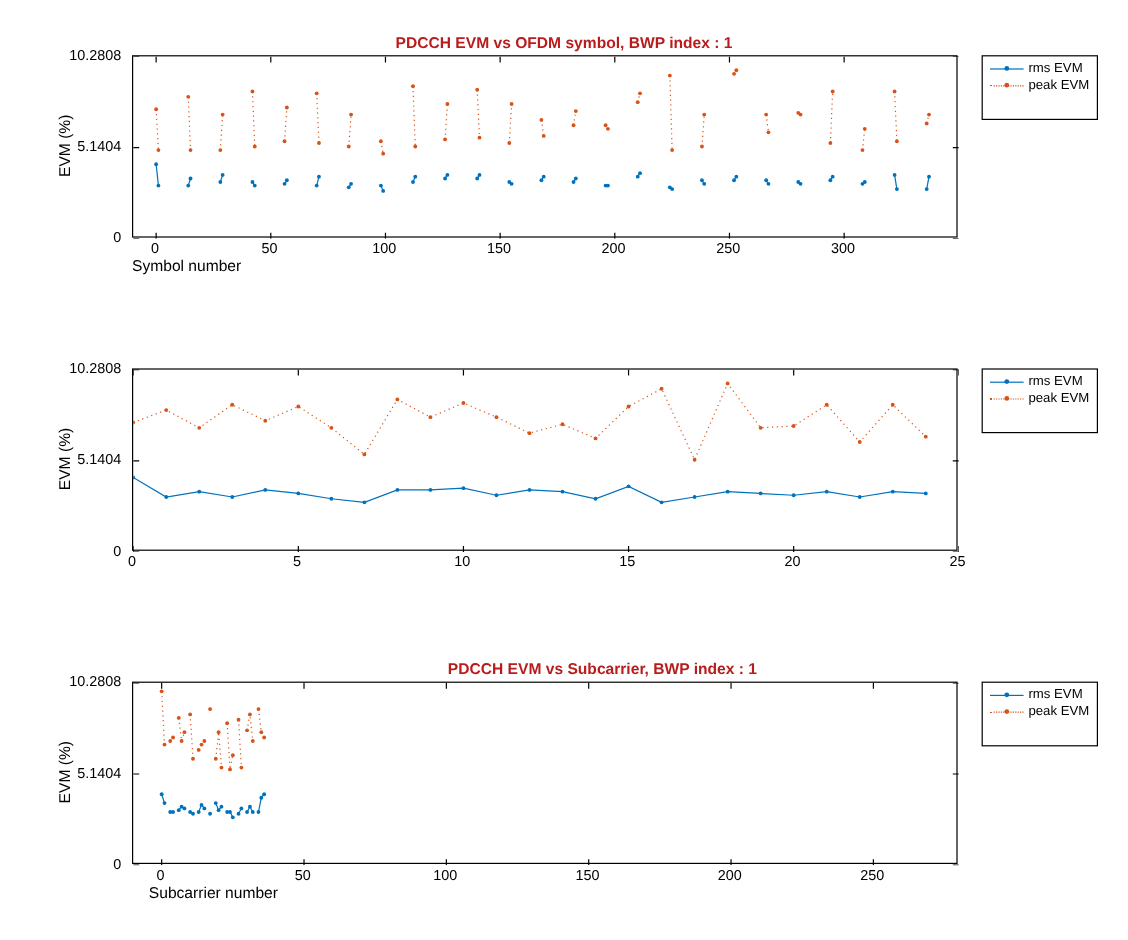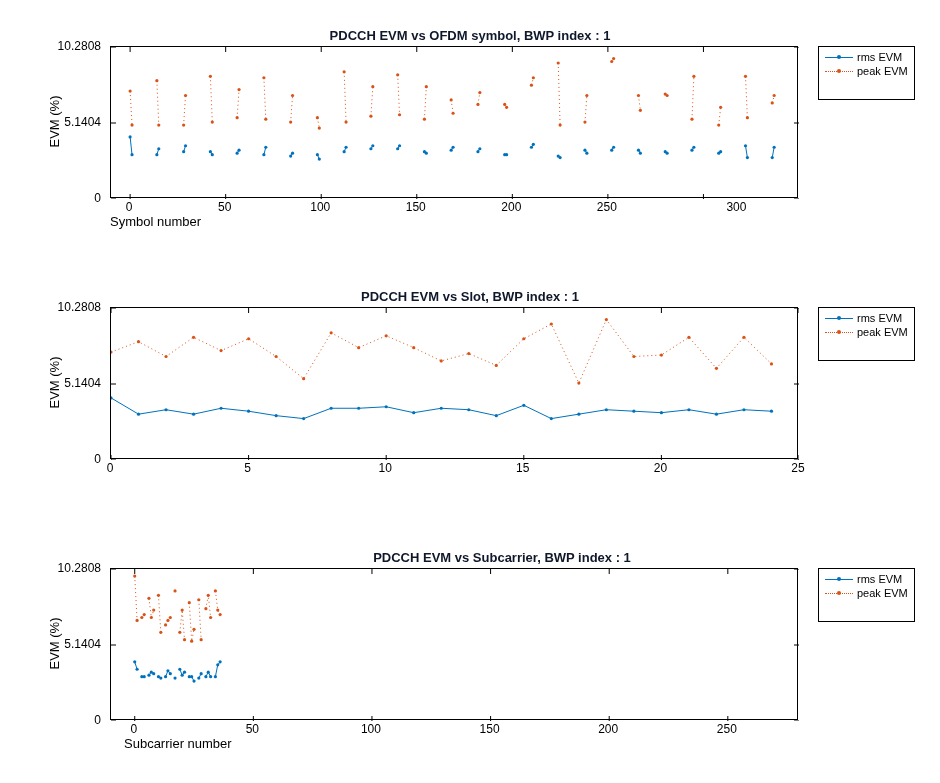--- a/index.html
+++ b/index.html
@@ -25,21 +25,21 @@
     border: 1px solid #000;
     background: #fff;
     box-sizing: border-box;
   }
   .title {
     position: absolute;
     width: 100%;
     text-align: center;
     font-size: 13px;
     font-weight: bold;
-    color: #0f172a;
+    color: #b91c1c;
   }
   .ylabel {
     position: absolute;
     transform: rotate(-90deg);
     transform-origin: center;
     font-size: 13px;
     color: #000;
     white-space: nowrap;
     text-align: center;
   }
@@ -274,21 +274,21 @@
         <div class="ytick" style="top: 76px; width: 100%;">5.1404</div>
         <div class="ytick" style="top: 0px; width: 100%;">10.2808</div>
       </div>
     <div id="xticks0" style="position:absolute;left:110px;top:198px;width:688px;height:18px;">
         <div class="xtick" style="left: 19.1111px;">0</div>
         <div class="xtick" style="left: 114.667px;">50</div>
         <div class="xtick" style="left: 210.222px;">100</div>
         <div class="xtick" style="left: 305.778px;">150</div>
         <div class="xtick" style="left: 401.333px;">200</div>
         <div class="xtick" style="left: 496.889px;">250</div>
-        <div class="xtick" style="left: 592.444px; margin-left: 34px;">300</div>
+        <div class="xtick" style="left: 592.444px;">300</div>
       </div>
     <div class="xlabel" style="top:214px;left:110px;width:688px;">Symbol number</div>
     <div class="legend" style="left:818px;top:46px;">
       <div class="legend-row">
         <span class="legend-swatch">
             <span class="legend-line" style="border-top:1px solid #0072BD;"></span>
             <span class="legend-marker" style="background:#0072BD;"></span>
           </span>
         <span>rms EVM</span>
       </div>
@@ -296,21 +296,20 @@
         <span class="legend-swatch">
             <span class="legend-line" style="border-top:1px dotted #D95319;"></span>
             <span class="legend-marker" style="background:#D95319;"></span>
           </span>
         <span>peak EVM</span>
       </div>
     </div>
   </div>
 
   <div class="subplot" style="left:0;top:261px;width:940px;height:261px;">
-    <div class="title" style="top:28px;">PDCCH EVM vs Slot, BWP index : 1</div>
     <div class="axes" style="left:110px;top:46px;width:688px;height:152px;">
       <svg id="svg1" width="688" height="152">
           <line x1="0" x2="0" y1="152" y2="147" stroke="#000"></line>
           <line x1="0" x2="0" y1="0" y2="5" stroke="#000"></line>
           <line x1="137.6" x2="137.6" y1="152" y2="147" stroke="#000"></line>
           <line x1="137.6" x2="137.6" y1="0" y2="5" stroke="#000"></line>
           <line x1="275.2" x2="275.2" y1="152" y2="147" stroke="#000"></line>
           <line x1="275.2" x2="275.2" y1="0" y2="5" stroke="#000"></line>
           <line x1="412.8" x2="412.8" y1="152" y2="147" stroke="#000"></line>
           <line x1="412.8" x2="412.8" y1="0" y2="5" stroke="#000"></line>

